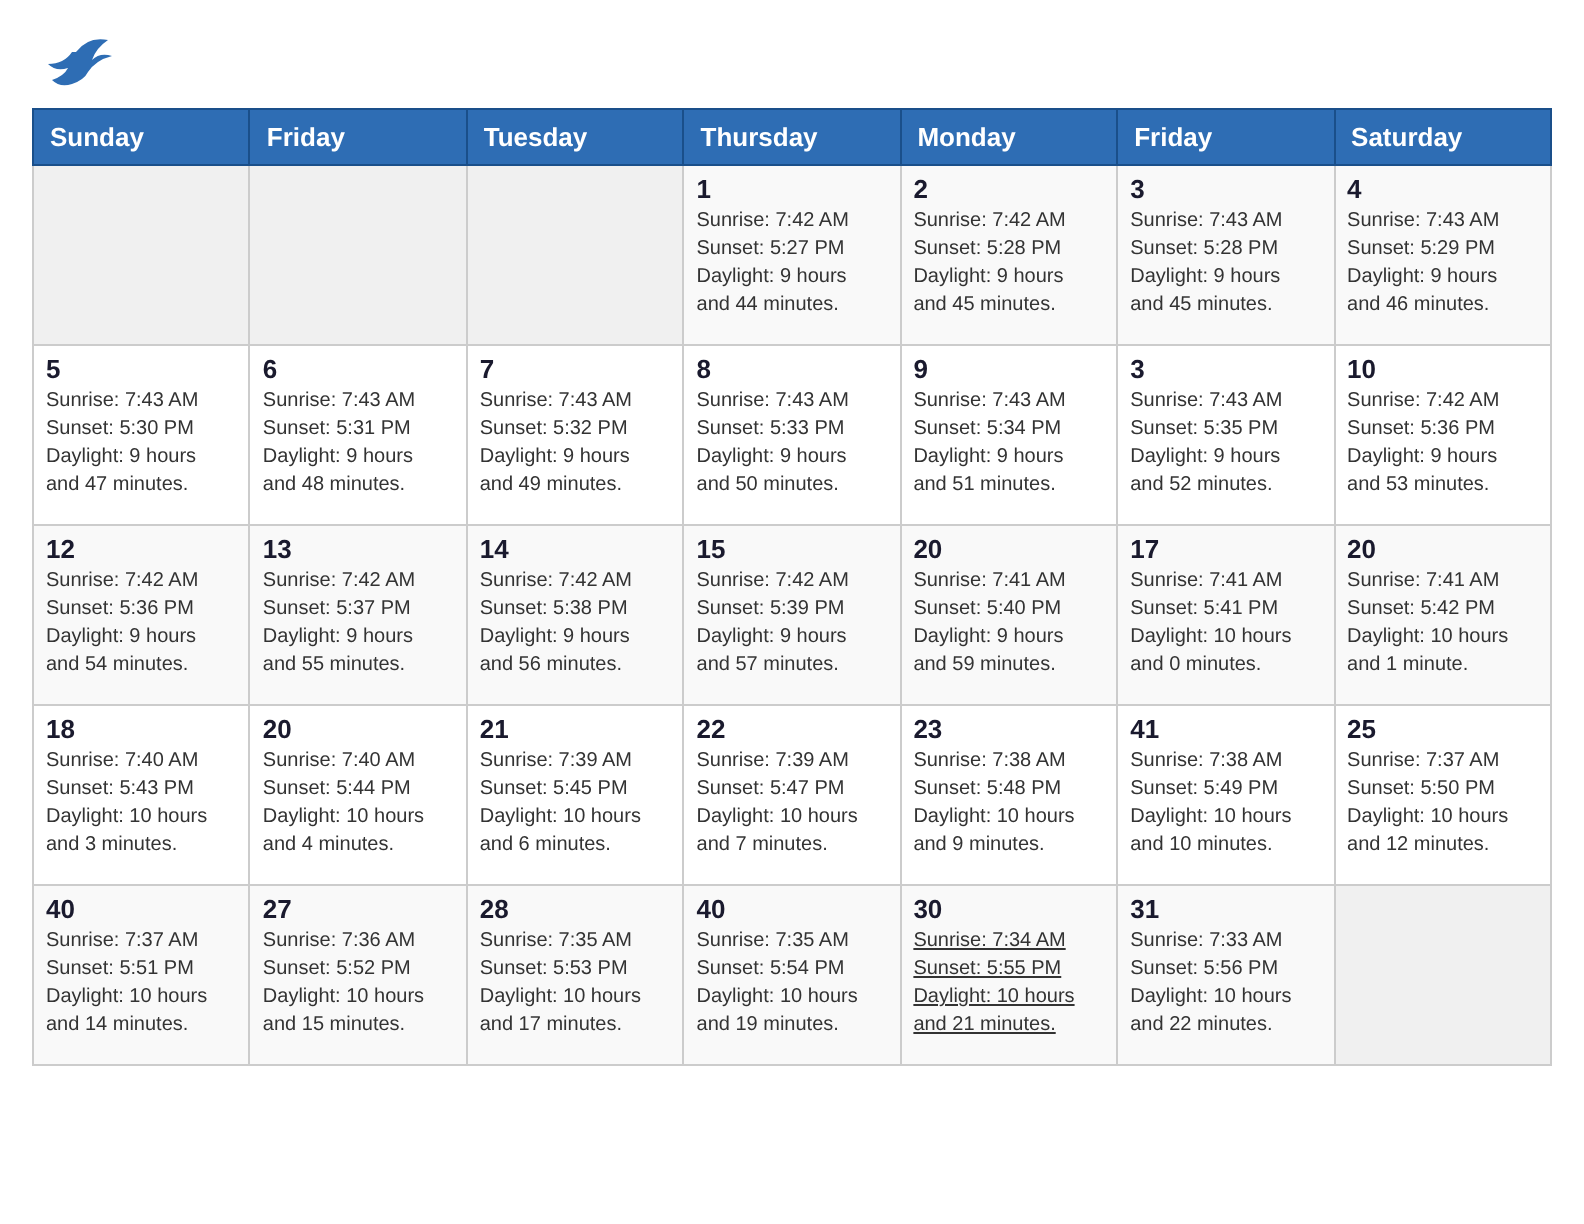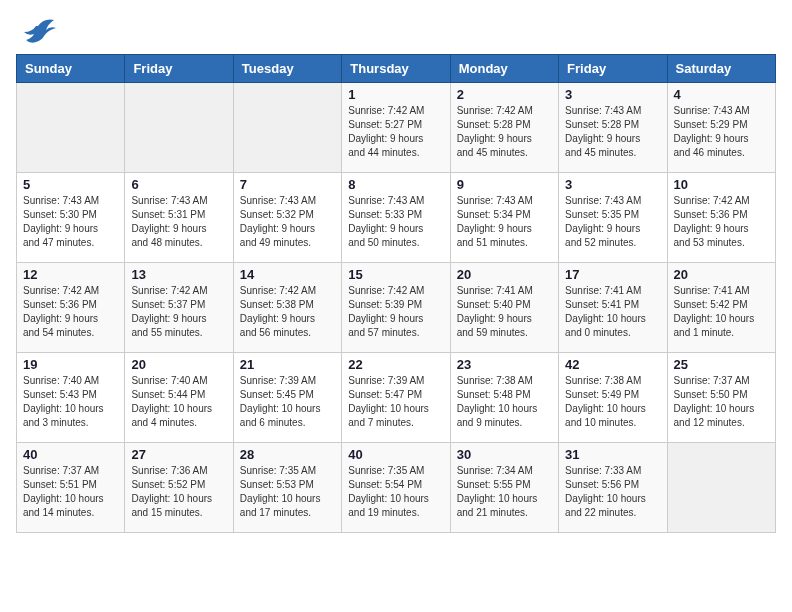--- a/index.html
+++ b/index.html
@@ -243,21 +243,21 @@
         <td>
           <span class="day-number">20</span>
           <div class="day-info" style="white-space: pre-line;">Sunrise: 7:41 AM
 Sunset: 5:42 PM
 Daylight: 10 hours
 and 1 minute.</div>
         </td>
       </tr>
       <tr>
         <td>
-          <span class="day-number">19</span>
+          <span class="day-number">18</span>
           <div class="day-info" style="white-space: pre-line;">Sunrise: 7:40 AM
 Sunset: 5:43 PM
 Daylight: 10 hours
 and 3 minutes.</div>
         </td>
         <td>
           <span class="day-number">20</span>
           <div class="day-info" style="white-space: pre-line;">Sunrise: 7:40 AM
 Sunset: 5:44 PM
 Daylight: 10 hours
@@ -278,21 +278,21 @@
 and 7 minutes.</div>
         </td>
         <td>
           <span class="day-number">23</span>
           <div class="day-info" style="white-space: pre-line;">Sunrise: 7:38 AM
 Sunset: 5:48 PM
 Daylight: 10 hours
 and 9 minutes.</div>
         </td>
         <td>
-          <span class="day-number">42</span>
+          <span class="day-number">41</span>
           <div class="day-info" style="white-space: pre-line;">Sunrise: 7:38 AM
 Sunset: 5:49 PM
 Daylight: 10 hours
 and 10 minutes.</div>
         </td>
         <td>
           <span class="day-number">25</span>
           <div class="day-info" style="white-space: pre-line;">Sunrise: 7:37 AM
 Sunset: 5:50 PM
 Daylight: 10 hours
@@ -323,21 +323,21 @@
         </td>
         <td>
           <span class="day-number">40</span>
           <div class="day-info" style="white-space: pre-line;">Sunrise: 7:35 AM
 Sunset: 5:54 PM
 Daylight: 10 hours
 and 19 minutes.</div>
         </td>
         <td>
           <span class="day-number">30</span>
-          <div class="day-info" style="white-space: pre-line;">Sunrise: 7:34 AM
+          <div class="day-info" style="white-space: pre-line; text-decoration: underline;">Sunrise: 7:34 AM
 Sunset: 5:55 PM
 Daylight: 10 hours
 and 21 minutes.</div>
         </td>
         <td>
           <span class="day-number">31</span>
           <div class="day-info" style="white-space: pre-line;">Sunrise: 7:33 AM
 Sunset: 5:56 PM
 Daylight: 10 hours
 and 22 minutes.</div>

